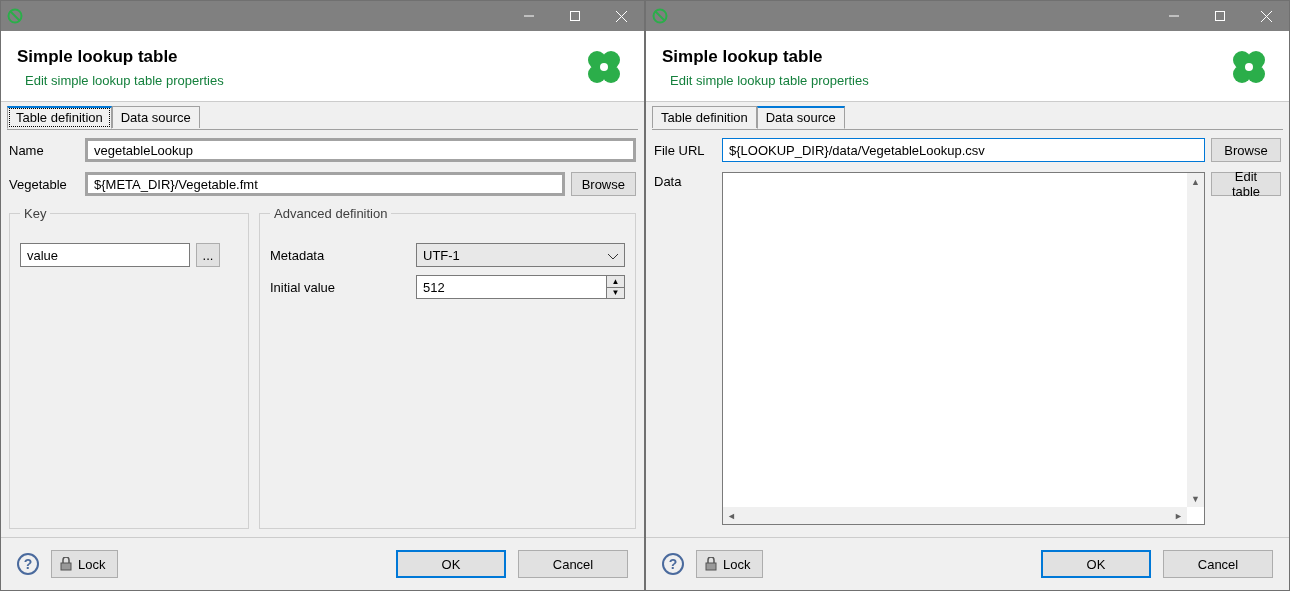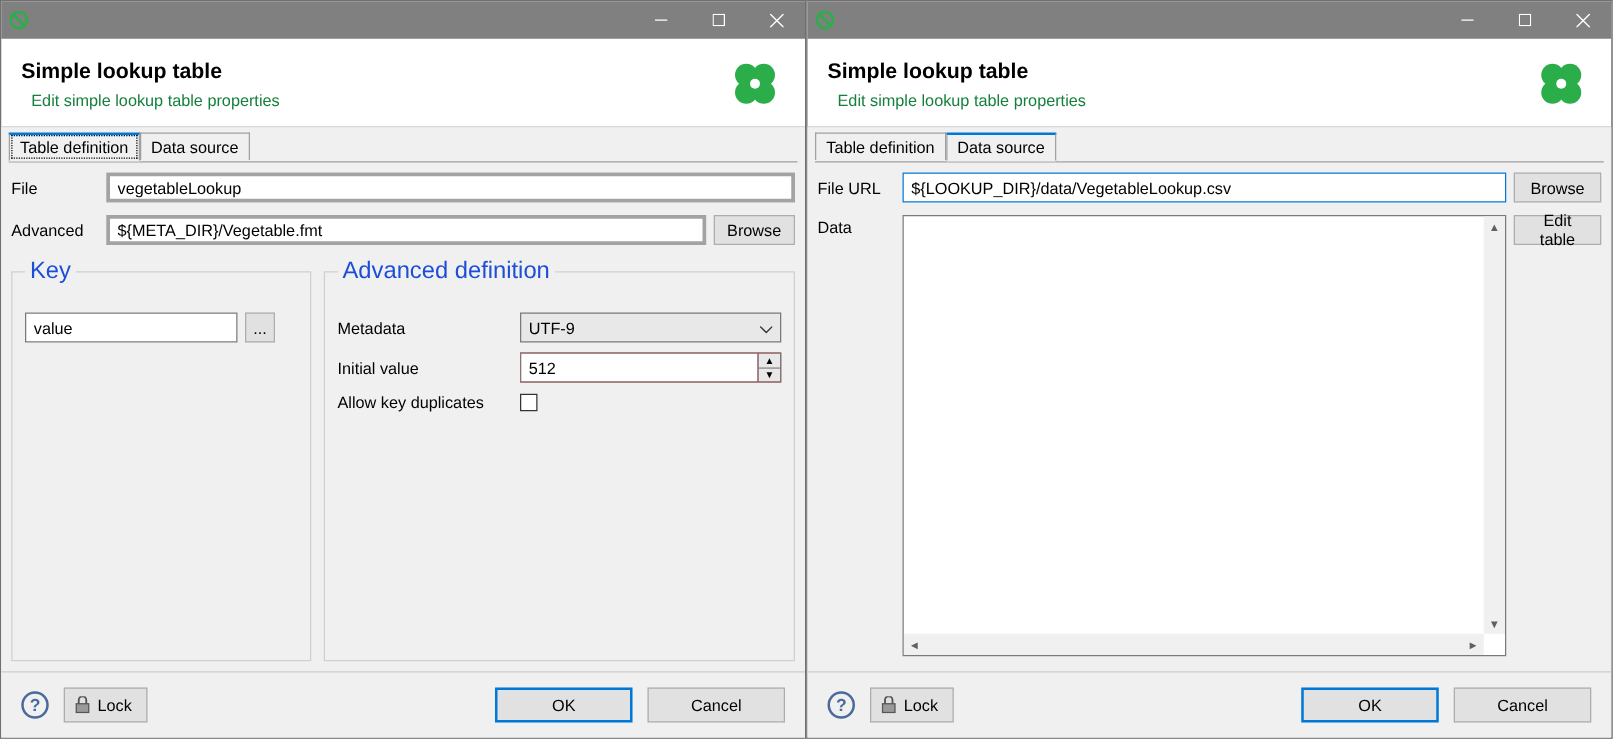--- a/index.html
+++ b/index.html
@@ -139,22 +139,22 @@
     gap: 10px;
   }
   fieldset.group {
     border: 1px solid #d0d0d0;
     padding: 16px 10px 10px 10px;
     margin: 0;
     position: relative;
   }
   fieldset.group legend {
     padding: 0 4px;
-    font-size: 19px;
-    color: #1d4ed8;
+    font-size: 13px;
+    color: #404040;
   }
   .group.key { width: 240px; flex-shrink: 0; }
   .group.adv { flex: 1; }
   .key-row { display: flex; gap: 6px; align-items: flex-start; margin-top: 6px; }
   .key-input {
     width: 170px; height: 24px;
     border: 1px solid #7a7a7a;
     padding: 2px 6px;
     font-family: inherit; font-size: 13px; background: #fff;
   }
@@ -164,21 +164,21 @@
     flex: 1; height: 24px;
     border: 1px solid #7a7a7a;
     background: #e8e8e8;
     display: flex; align-items: center;
     padding: 0 6px;
     position: relative;
   }
   .select .chev { position: absolute; right: 6px; }
   .spinner {
     flex: 1; height: 24px; display: flex;
-    border: 1px solid #7a7a7a; background: #b91c1c;
+    border: 1px solid #7a7a7a; background: #701a75;
   }
   .spinner input {
     border: none; flex: 1; padding: 0 6px;
     font-family: inherit; font-size: 13px;
   }
   .spinner .spinbtns {
     width: 18px; display: flex; flex-direction: column;
     border-left: 1px solid #7a7a7a;
   }
   .spinner .sb { flex:1; display:flex; align-items:center; justify-content:center; background:#e8e8e8; font-size:8px; }
@@ -295,65 +295,61 @@
   </div>
 
   <div class="content">
     <div class="tabs">
       <div class="tab active focused">Table definition</div>
       <div class="tab">Data source</div>
     </div>
 
     <div class="tabbody">
       <div class="form-row">
-        <div class="form-label">File</div>
+        <div class="form-label">Name</div>
         <input type="text" class="field" value="vegetableLookup" style="">
       </div>
       <div class="form-row">
-        <div class="form-label">Advanced</div>
+        <div class="form-label">Vegetable</div>
         <input type="text" class="field" value="${META_DIR}/Vegetable.fmt" style="">
         <button class="btn">Browse</button>
       </div>
 
       <div class="groups">
         <fieldset class="group key">
           <legend>Key</legend>
           <div class="key-row">
             <input type="text" class="key-input" value="value" style="">
             <button class="btn small">...</button>
           </div>
         </fieldset>
 
         <fieldset class="group adv">
           <legend>Advanced definition</legend>
           <div class="adv-row" style="margin-top:6px;">
             <div class="adv-label">Metadata</div>
             <div class="select">
-              <span>UTF-9</span>
+              <span>UTF-1</span>
               <span class="chev">
                 <svg width="10" height="6">
                     <polyline points="0,0 5,5 10,0" fill="none" stroke="#333" stroke-width="1"></polyline>
                   </svg>
               </span>
             </div>
           </div>
           <div class="adv-row">
             <div class="adv-label">Initial value</div>
             <div class="spinner">
               <input value="512" style="">
               <div class="spinbtns">
                 <div class="sb">▲</div>
                 <div class="sb">▼</div>
               </div>
             </div>
           </div>
-          <div class="adv-row">
-            <div class="adv-label">Allow key duplicates</div>
-            <div class="checkbox"></div>
-          </div>
         </fieldset>
       </div>
     </div>
   </div>
 
   <div class="footer">
     <div class="help-icon">
         <span>?</span>
       </div>
     <button class="lockbtn">

